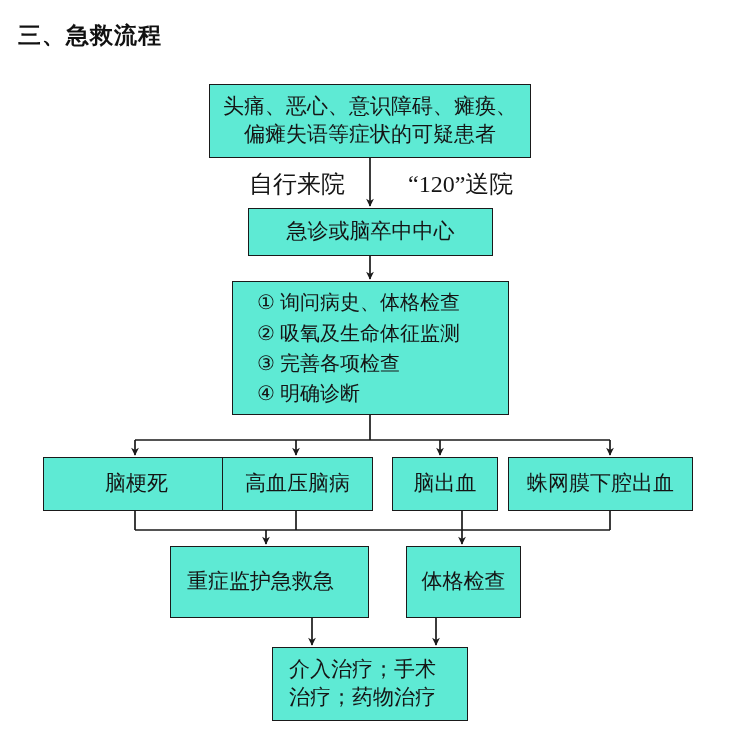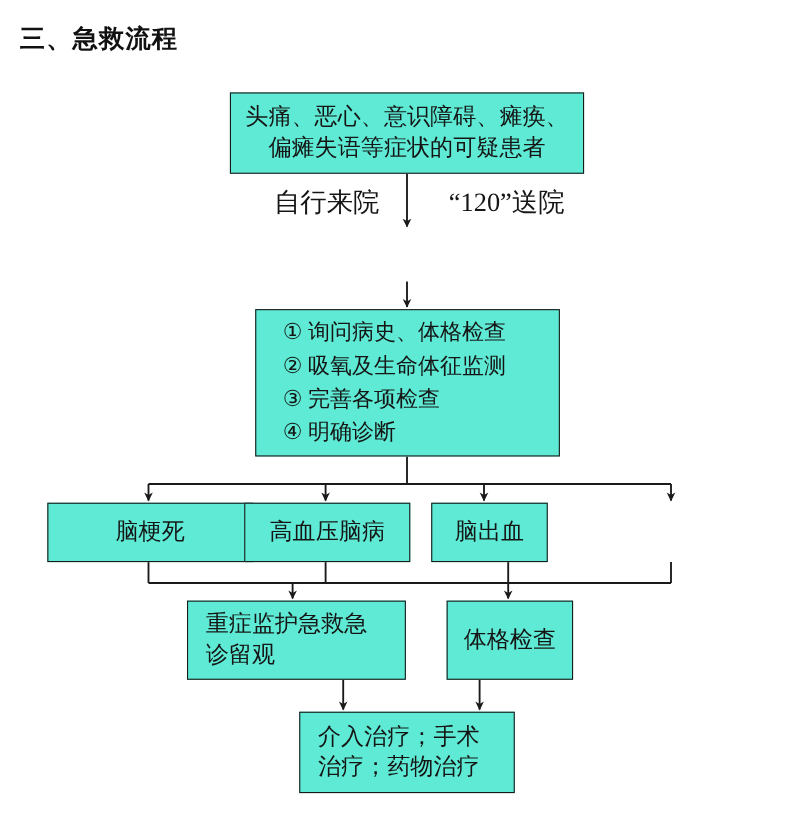--- a/index.html
+++ b/index.html
@@ -140,20 +140,23 @@
   <div class="node" id="n-suspect">
     <div class="inner">
       <div>头痛、恶心、意识障碍、瘫痪、</div>
       <div>偏瘫失语等症状的可疑患者</div>
     </div>
   </div>
 
   <div class="edge-label" id="lbl-self">自行来院</div>
   <div class="edge-label" id="lbl-120">“120”送院</div>
 
+  <div class="node" id="n-emergency">
+    <div class="inner">急诊或脑卒中中心</div>
+  </div>
 
   <div class="node list" id="n-steps">
     <div class="inner">
       <div class="list-row">
         <span class="marker">①</span><span>询问病史、体格检查</span>
       </div>
       <div class="list-row">
         <span class="marker">②</span><span>吸氧及生命体征监测</span>
       </div>
       <div class="list-row">
@@ -167,25 +170,27 @@
 
   <div class="node" id="n-d1">
     <div class="inner">脑梗死</div>
   </div>
   <div class="node" id="n-d2">
     <div class="inner">高血压脑病</div>
   </div>
   <div class="node" id="n-d3">
     <div class="inner">脑出血</div>
   </div>
+  <div class="node" id="n-d4">
+    <div class="inner">蛛网膜下腔出血</div>
+  </div>
 
   <div class="node left-align" id="n-icu">
     <div class="inner">
       <div>重症监护急救急</div>
-      <div>诊留观</div>
     </div>
   </div>
 
   <div class="node" id="n-admit">
     <div class="inner">体格检查</div>
   </div>
 
   <div class="node left-align" id="n-treat">
     <div class="inner">
       <div>介入治疗；手术</div>

